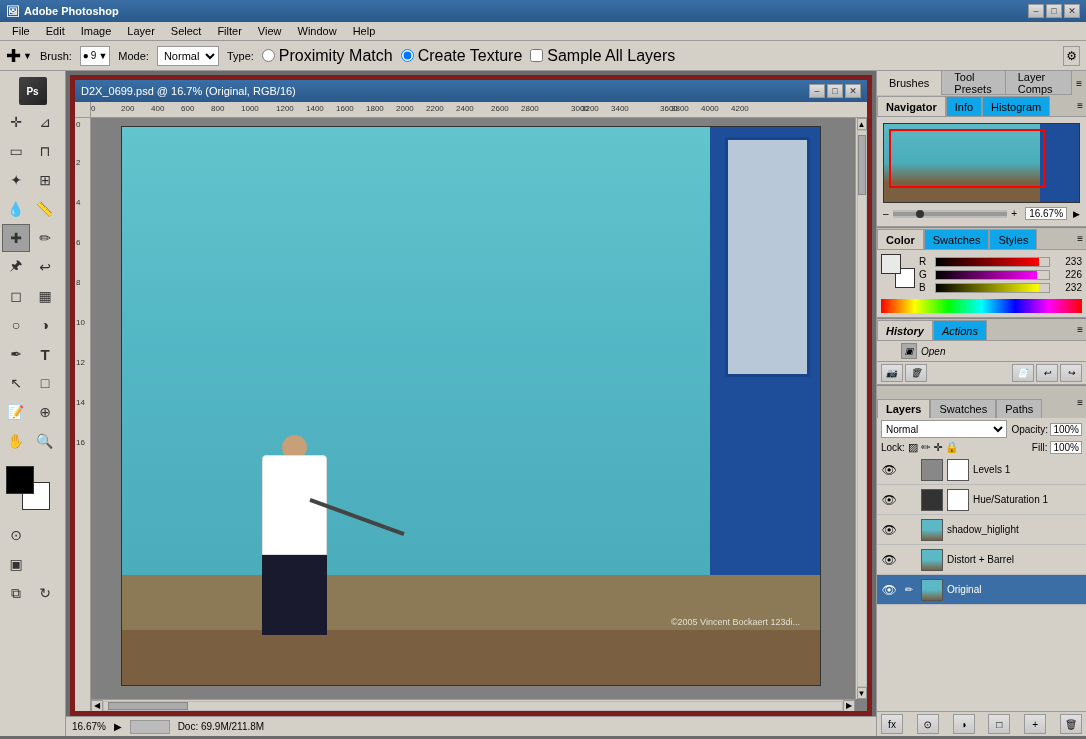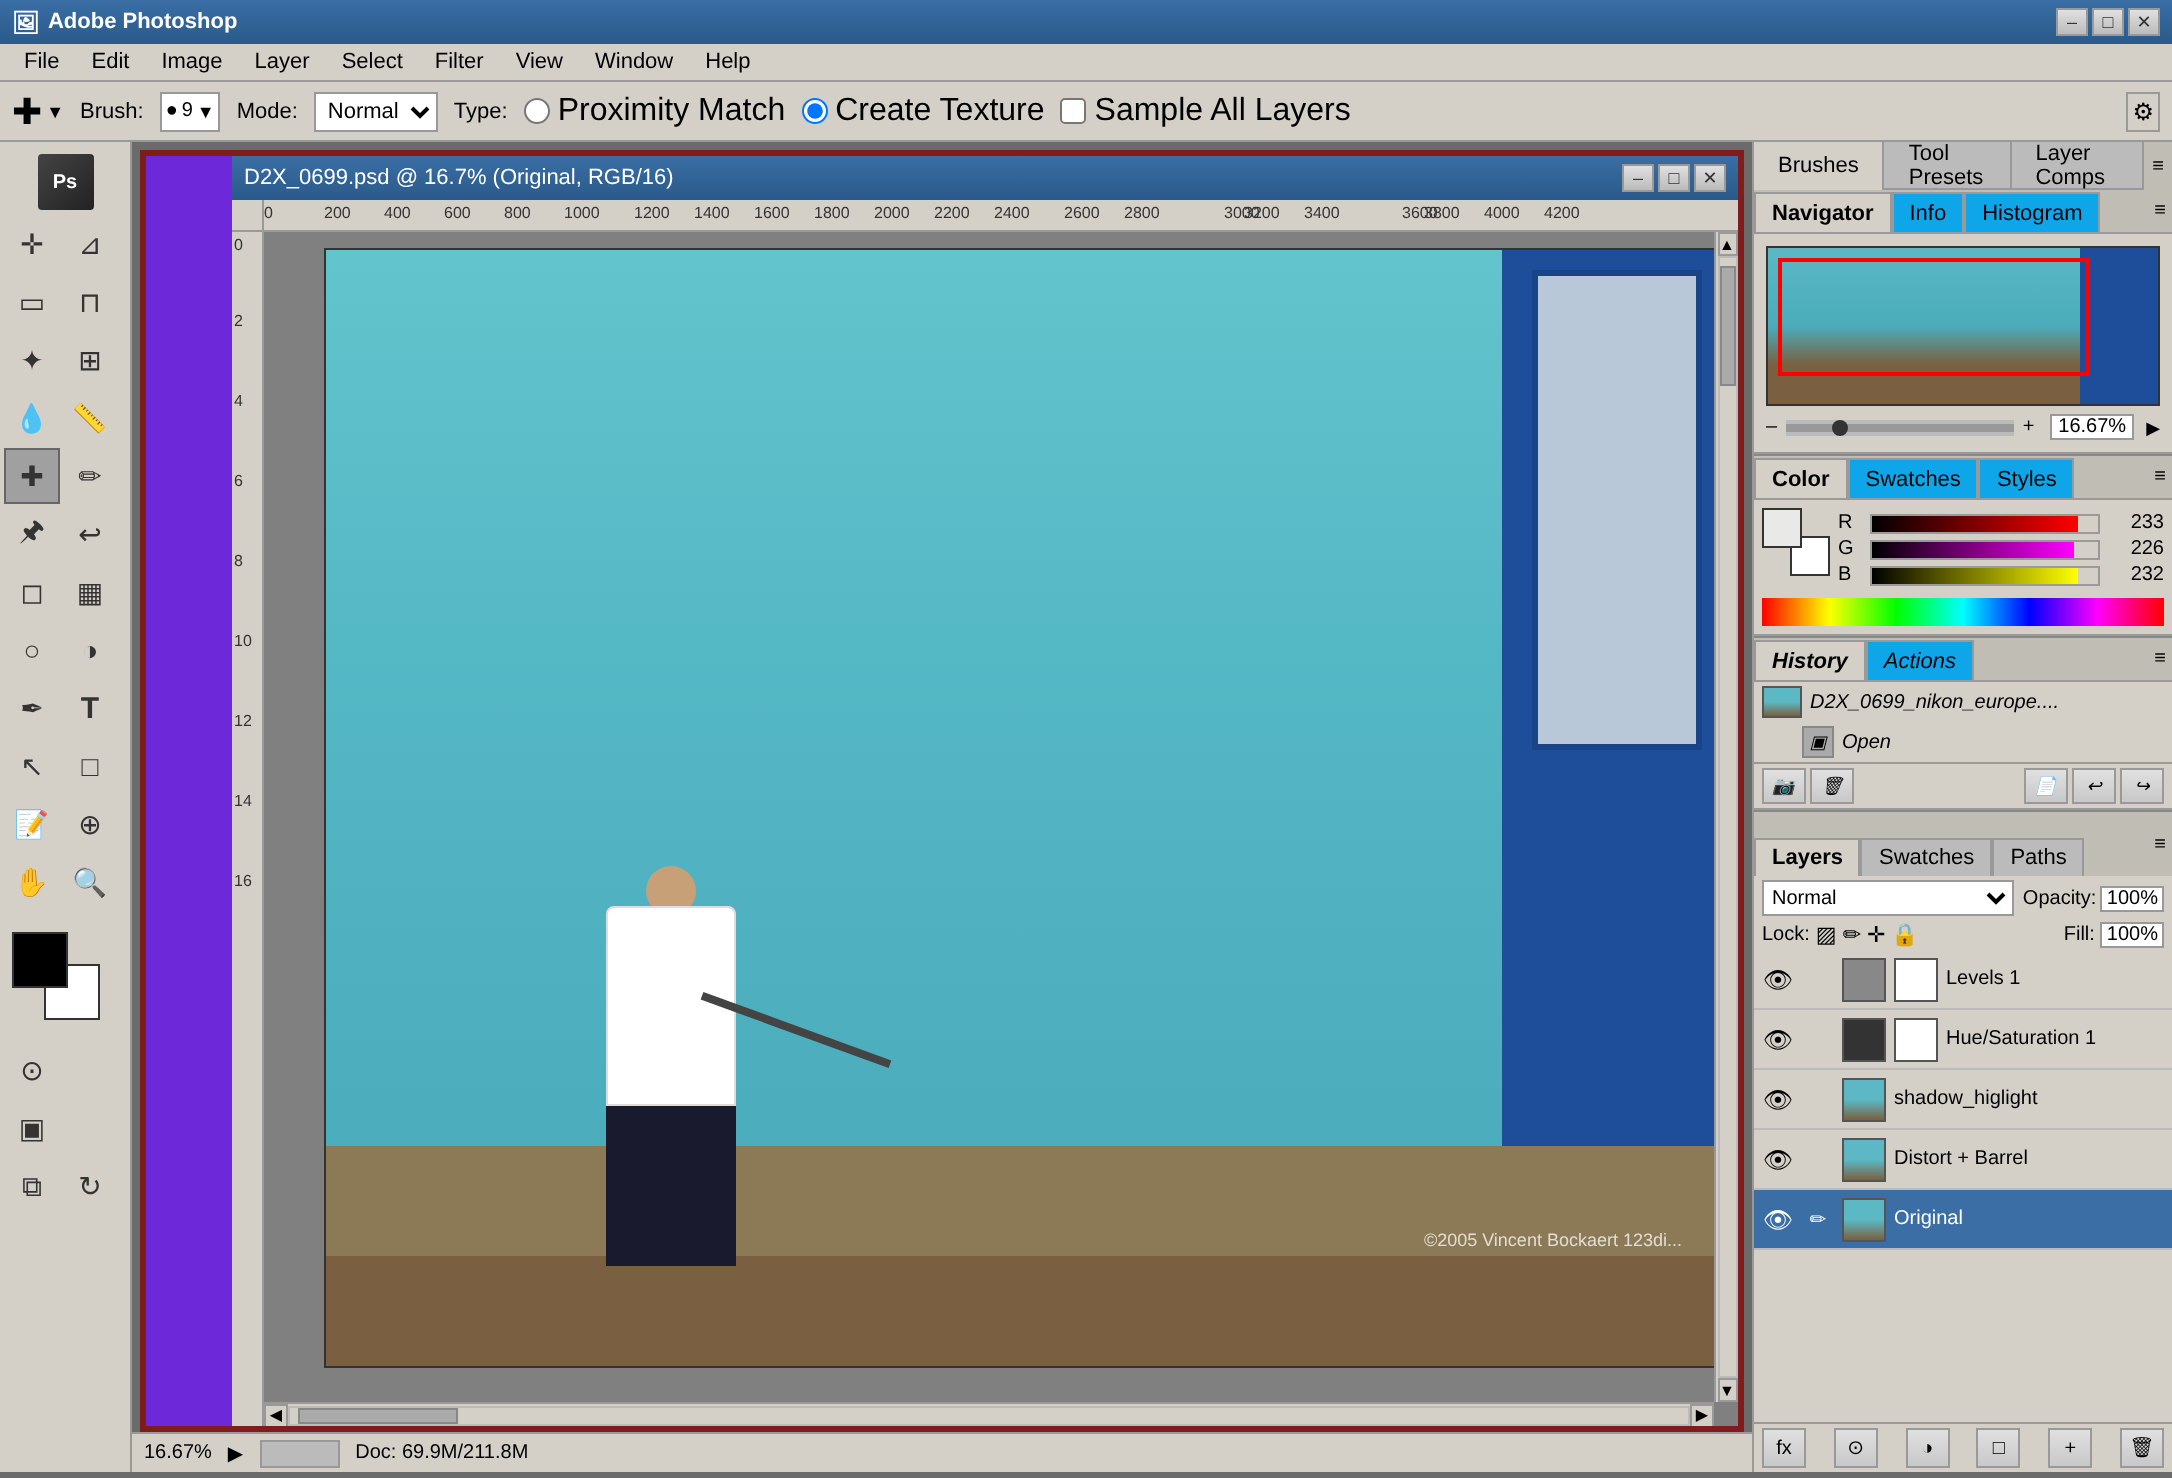--- a/index.html
+++ b/index.html
@@ -116,23 +116,22 @@
       overflow: hidden;
     }
 
     
     #doc-window {
       position: absolute;
       top: 4px;
       left: 4px;
       right: 4px;
       bottom: 20px;
-      border: 3px solid #7f1d1d;
-      background: #6d28d9;
-      padding-left: 43px;
+      border: 5px solid #7f1d1d;
+      background: #f97316;
     }
     #doc-title-bar {
       background: linear-gradient(to bottom, #3a6ea5, #2a5a8a);
       color: white;
       height: 22px;
       display: flex;
       align-items: center;
       padding: 0 6px;
       justify-content: space-between;
       font-size: 11px;
@@ -811,26 +810,20 @@
 
     <div style="border-bottom:1px solid #888;flex:0 0 auto;font-style:italic;">
       <div class="panel-tab-bar">
         <div class="panel-tab active">History</div>
         <div class="panel-tab">Actions</div>
         <div style="flex:1;"></div>
         <div style="font-size:10px;padding:0 3px;cursor:pointer;align-self:center;">≡</div>
       </div>
       <div id="history-panel">
         <div class="history-item">
-          <div class="history-thumb">
-            <div style="width:100%;height:100%;background:linear-gradient(180deg,#5bb8c4 50%,#7a6040 100%);"></div>
-          </div>
-          <span style="font-size:10px;">D2X_0699_nikon_europe....</span>
-        </div>
-        <div class="history-item">
           <div style="width:16px;"></div>
           <div class="history-action-icon">▣</div>
           <span style="font-size:10px;">Open</span>
         </div>
         <div class="history-btns">
           <div class="history-btn" title="New Snapshot">📷</div>
           <div class="history-btn" title="Delete State">🗑</div>
           <div style="flex:1;"></div>
           <div class="history-btn">📄</div>
           <div class="history-btn">↩</div>

